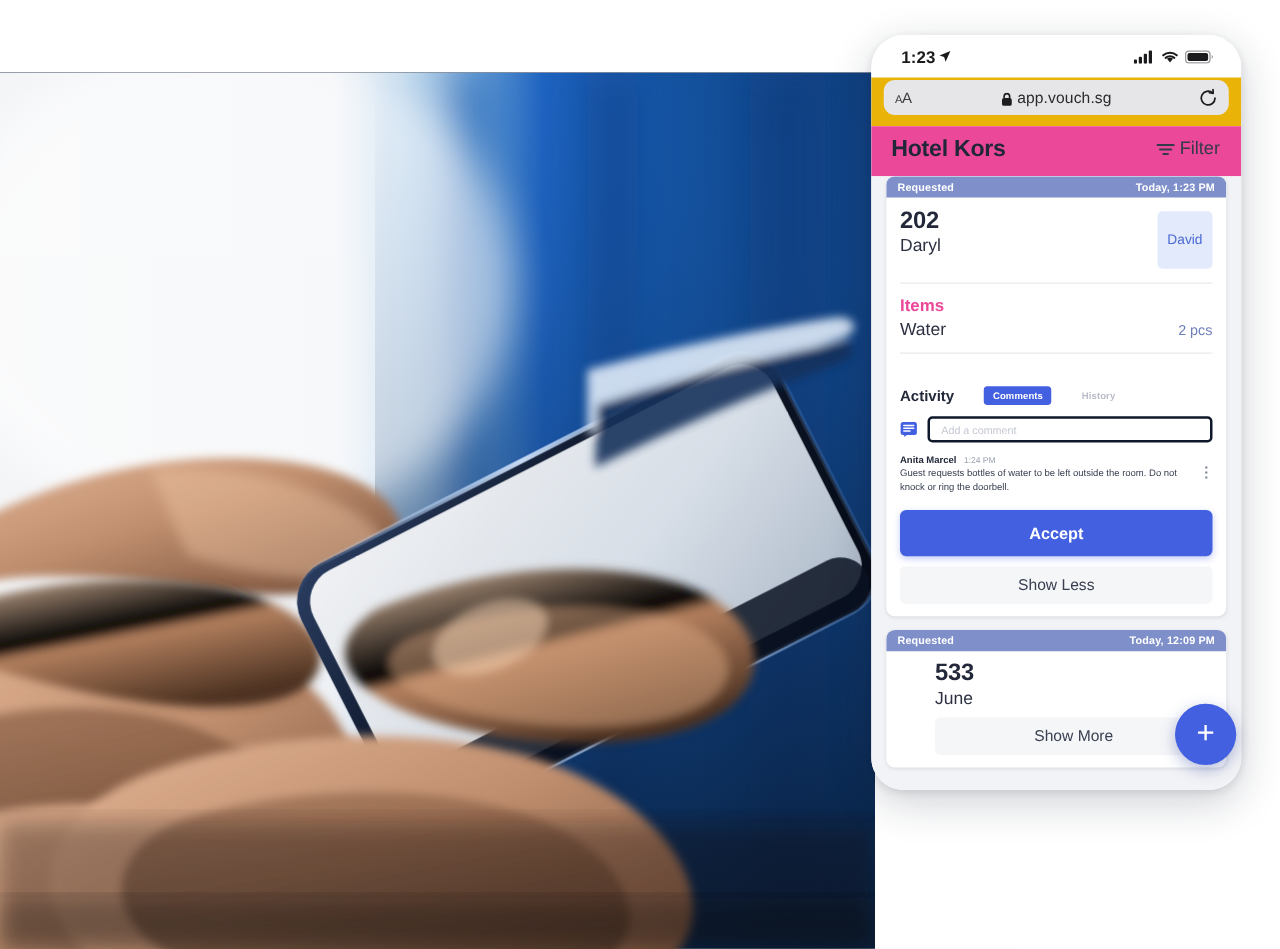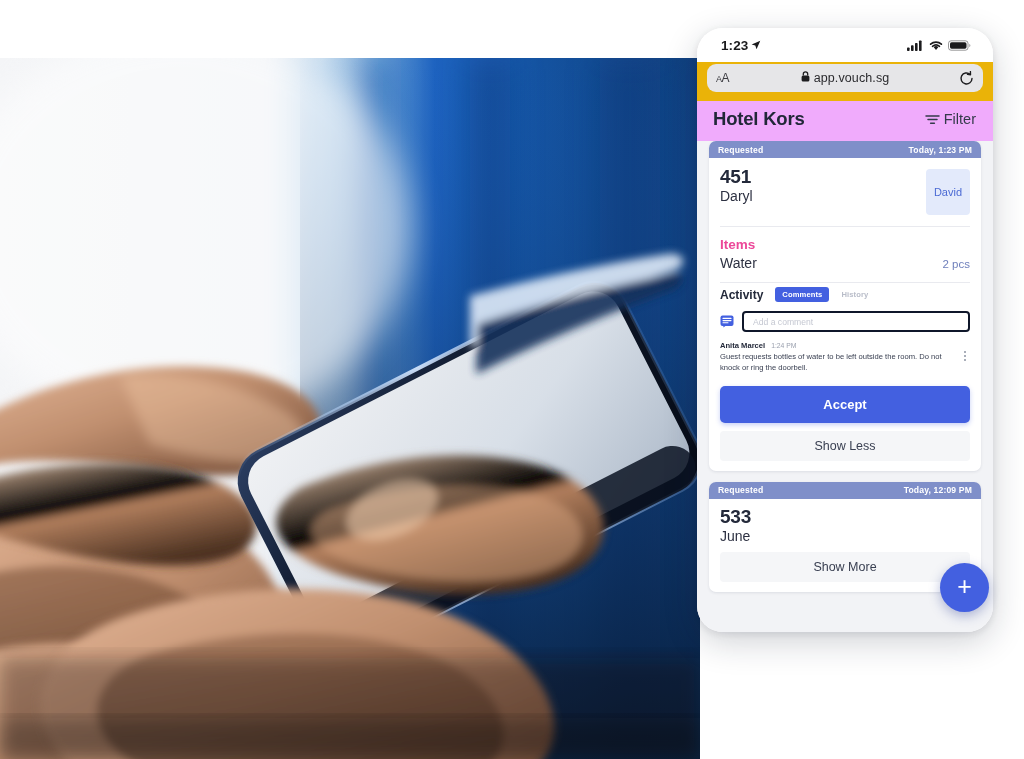--- a/index.html
+++ b/index.html
@@ -87,40 +87,40 @@
     color: #3c3c41;
     letter-spacing: -0.4px;
     flex: none;
     width: 26px;
   }
   .aa-icon .small { font-size: 9px; }
   .url-center {
     position: absolute;
     left: 0; right: 0;
     display: flex;
-    align-items: flex-start;
+    align-items: flex-end;
     justify-content: center;
     gap: 4px;
     pointer-events: none;
   }
   .url-text {
     font-size: 12.5px;
     color: #2b2b2e;
     letter-spacing: .1px;
   }
   .reload-btn { margin-left: auto; flex: none; display: flex; }
 
   
   .app-header {
     flex: none;
     display: flex;
     align-items: center;
     justify-content: space-between;
     padding: 7px 17px 11px 16px;
-    background: #f0abfc;
+    background: #ec4899;
   }
   .app-title {
     font-size: 18.5px;
     font-weight: bold;
     color: #212738;
     letter-spacing: -0.2px;
   }
   .filter-btn {
     display: flex;
     align-items: center;
@@ -202,22 +202,22 @@
     justify-content: space-between;
     margin-top: 3px;
   }
   .item-name { font-size: 14px; color: #2d3142; }
   .item-qty { font-size: 11.5px; color: #6e7fbb; }
 
   
   .activity-head {
     display: flex;
     align-items: center;
-    gap: 12px;
-    margin-top: 4px;
+    gap: 24px;
+    margin-top: 26px;
   }
   .activity-label {
     font-size: 12px;
     font-weight: bold;
     color: #23293a;
   }
   .tab-pill {
     background: #4360e0;
     color: #ffffff;
     font-size: 7.6px;
@@ -310,21 +310,21 @@
     color: #3a4052;
     font-size: 12.5px;
     text-align: center;
     padding: 8px 0;
     border: 0;
     border-radius: 4px;
     margin: 8px 0 10px 0;
     font-family: inherit;
   }
 
-  .card2-pad { padding: 8px 11px 0 11px; }
+  .card2-pad { padding: 8px 11px 0 11px; margin-left: 28px; }
 
   
   .fab {
     position: absolute;
     left: 940px;
     top: 563px;
     width: 49px;
     height: 49px;
     border-radius: 50%;
     background: #4360e0;
@@ -522,21 +522,21 @@
 
       <div class="card">
         <div class="card-head">
           <span>Requested</span>
           <span>Today, 1:23 PM</span>
         </div>
 
         <div class="card-pad">
           <div class="room-row">
             <div>
-              <div class="room-no">451</div>
+              <div class="room-no">202</div>
               <div class="guest-name">Daryl</div>
             </div>
             <div class="assignee">David</div>
           </div>
 
           <div class="divider"></div>
 
           <div class="section-title">Items</div>
           <div class="item-row">
             <span class="item-name">Water</span>

